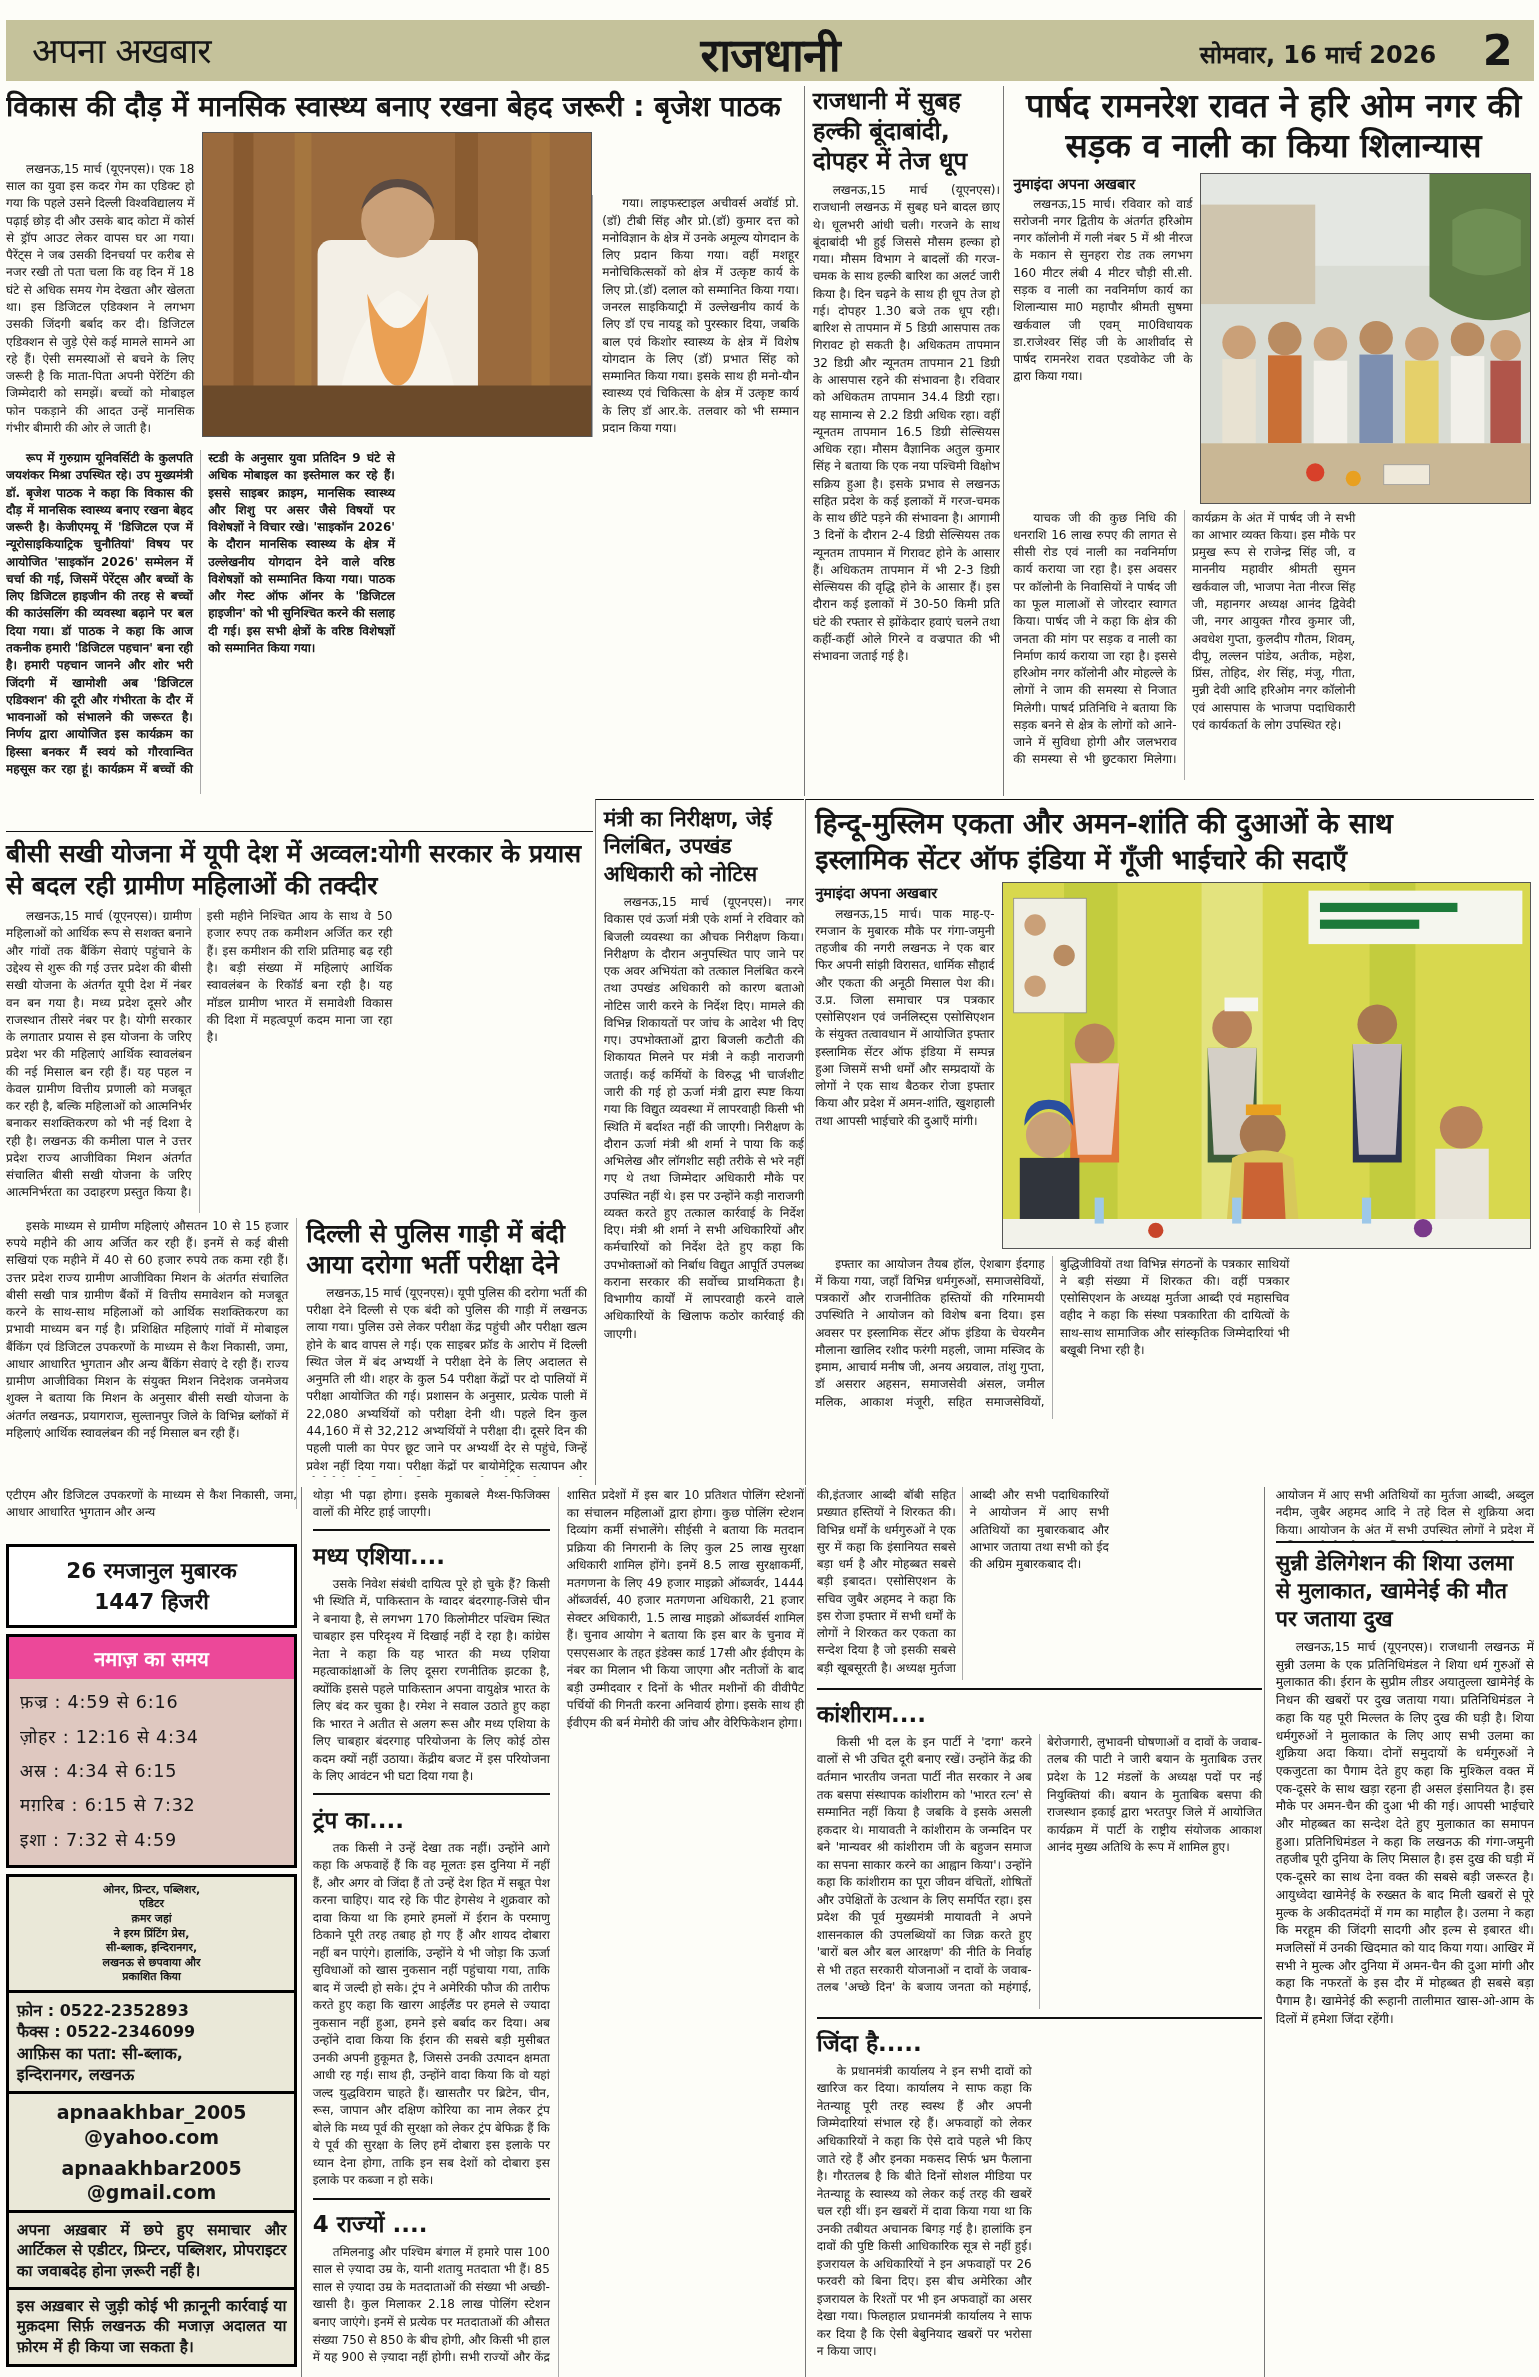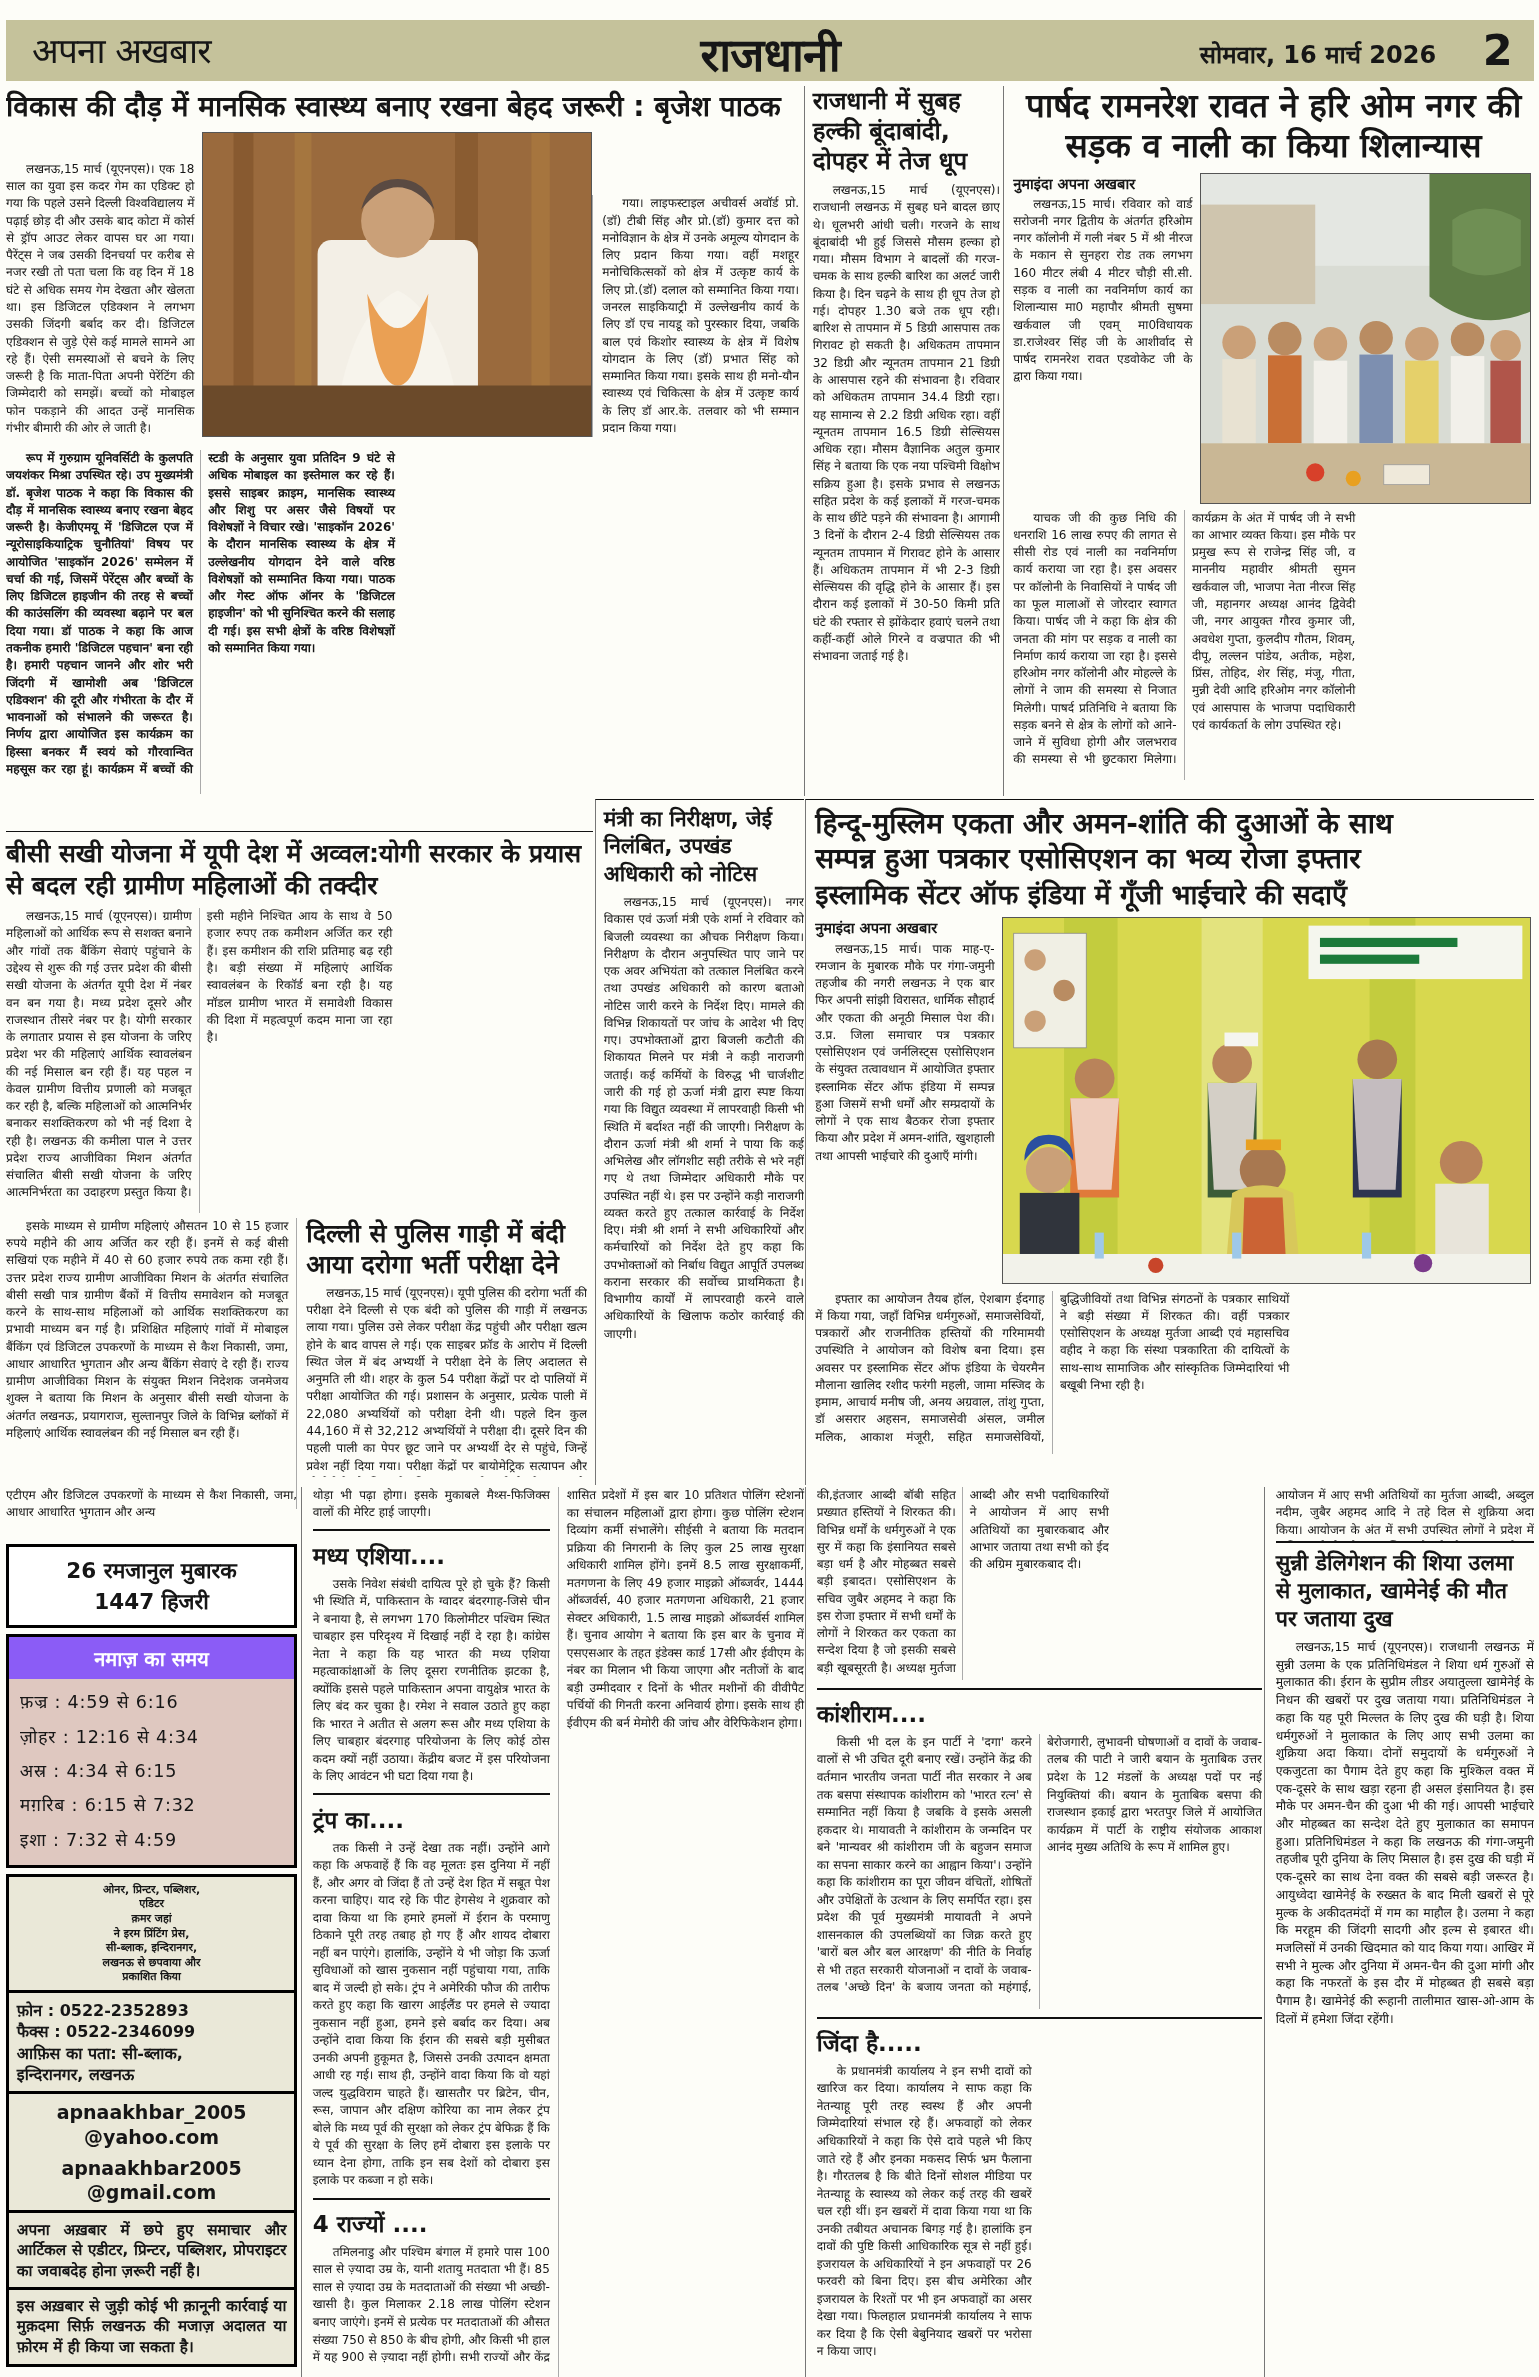--- a/index.html
+++ b/index.html
@@ -60,21 +60,21 @@
   .artF .cL { width:187px; padding-right:7.7px; }
   .artF .byline { font-size:14.6px; font-weight:800; text-indent:0; margin-bottom:3.1px; }
   .artF .photo { width:529px; height:100%; border:0.8px solid #555; }
   .artF .bottom { margin-top:6.1px; height:163px; columns:3; column-gap:15.3px; column-rule:0.8px solid #aaa; column-fill:auto; }
 
   
   .sb { position:absolute; left:6.1px; top:1487px; width:291px; height:890px; }
   .sb .tail { font-size:12px; line-height:1.42; text-align:justify; height:51px; overflow:hidden; }
   .box { border:3.8px solid #000; margin-top:6.1px; }
   .box-ramzan { background:#fff; text-align:center; font-weight:800; font-size:21.5px; line-height:1.45; padding:7.7px 3.1px; }
-  .namaz-h { background:#8b5cf6; color:#fff; text-align:center; font-weight:800; font-size:20px; padding:7.7px 0; }
+  .namaz-h { background:#ec4899; color:#fff; text-align:center; font-weight:800; font-size:20px; padding:7.7px 0; }
   .namaz-b { background:#dfc8c0; padding:6.1px 10.7px 7.7px; }
   .namaz-b .rowt { font-size:17.6px; line-height:1.95; letter-spacing:0.8px; white-space:nowrap; overflow:hidden; }
   .stack { margin-top:6.1px; }
   .stack .bx { border:3.8px solid #000; background:#eae8d8; padding:6.1px 7.7px; }
   .stack .bx + .bx { margin-top:-3.8px; }
   .publn { text-align:center; font-weight:800; font-size:11px; line-height:1.33; }
   .conln { font-weight:800; font-size:16px; line-height:1.35; }
   .emln { text-align:center; font-weight:800; font-size:19px; line-height:1.3; }
   .legtx { font-weight:800; font-size:15.3px; line-height:1.35; text-align:justify; }
 
@@ -188,21 +188,20 @@
     </div>
   </div>
 
   <div class="artE vr toprule">
     <h2>मंत्री का निरीक्षण, जेई निलंबित, उपखंड अधिकारी को नोटिस</h2>
     <div class="body-txt">लखनऊ,15 मार्च (यूएनएस)। नगर विकास एवं ऊर्जा मंत्री एके शर्मा ने रविवार को बिजली व्यवस्था का औचक निरीक्षण किया। निरीक्षण के दौरान अनुपस्थित पाए जाने पर एक अवर अभियंता को तत्काल निलंबित करने तथा उपखंड अधिकारी को कारण बताओ नोटिस जारी करने के निर्देश दिए। मामले की विभिन्न शिकायतों पर जांच के आदेश भी दिए गए। उपभोक्ताओं द्वारा बिजली कटौती की शिकायत मिलने पर मंत्री ने कड़ी नाराजगी जताई। कई कर्मियों के विरुद्ध भी चार्जशीट जारी की गई हो ऊर्जा मंत्री द्वारा स्पष्ट किया गया कि विद्युत व्यवस्था में लापरवाही किसी भी स्थिति में बर्दाश्त नहीं की जाएगी। निरीक्षण के दौरान ऊर्जा मंत्री श्री शर्मा ने पाया कि कई अभिलेख और लॉगशीट सही तरीके से भरे नहीं गए थे तथा जिम्मेदार अधिकारी मौके पर उपस्थित नहीं थे। इस पर उन्होंने कड़ी नाराजगी व्यक्त करते हुए तत्काल कार्रवाई के निर्देश दिए। मंत्री श्री शर्मा ने सभी अधिकारियों और कर्मचारियों को निर्देश देते हुए कहा कि उपभोक्ताओं को निर्बाध विद्युत आपूर्ति उपलब्ध कराना सरकार की सर्वोच्च प्राथमिकता है। विभागीय कार्यों में लापरवाही करने वाले अधिकारियों के खिलाफ कठोर कार्रवाई की जाएगी।</div>
   </div>
 
   <div class="artF vr toprule">
     <div class="h">हिन्दू-मुस्लिम एकता और अमन-शांति की दुआओं के साथ</div>
-    <div class="h">सम्पन्न हुआ पत्रकार एसोसिएशन का भव्य रोजा इफ्तार</div>
     <div class="sub">इस्लामिक सेंटर ऑफ इंडिया में गूँजी भाईचारे की सदाएँ</div>
     <div class="row">
       <div class="cL">
         <div class="byline">नुमाइंदा अपना अखबार</div>
         <div class="body-txt" style="height:337px">लखनऊ,15 मार्च। पाक माह-ए-रमजान के मुबारक मौके पर गंगा-जमुनी तहजीब की नगरी लखनऊ ने एक बार फिर अपनी सांझी विरासत, धार्मिक सौहार्द और एकता की अनूठी मिसाल पेश की। उ.प्र. जिला समाचार पत्र पत्रकार एसोसिएशन एवं जर्नलिस्ट्स एसोसिएशन के संयुक्त तत्वावधान में आयोजित इफ्तार इस्लामिक सेंटर ऑफ इंडिया में सम्पन्न हुआ जिसमें सभी धर्मों और सम्प्रदायों के लोगों ने एक साथ बैठकर रोजा इफ्तार किया और प्रदेश में अमन-शांति, खुशहाली तथा आपसी भाईचारे की दुआएँ मांगी।</div>
       </div>
       <div class="photo">
         <svg width="100%" height="100%" viewBox="0 0 690 478" preserveAspectRatio="none">
           <rect width="690" height="478" fill="#d8d84e"></rect>
           <rect x="80" width="70" height="478" fill="#c3cc3e"></rect>

